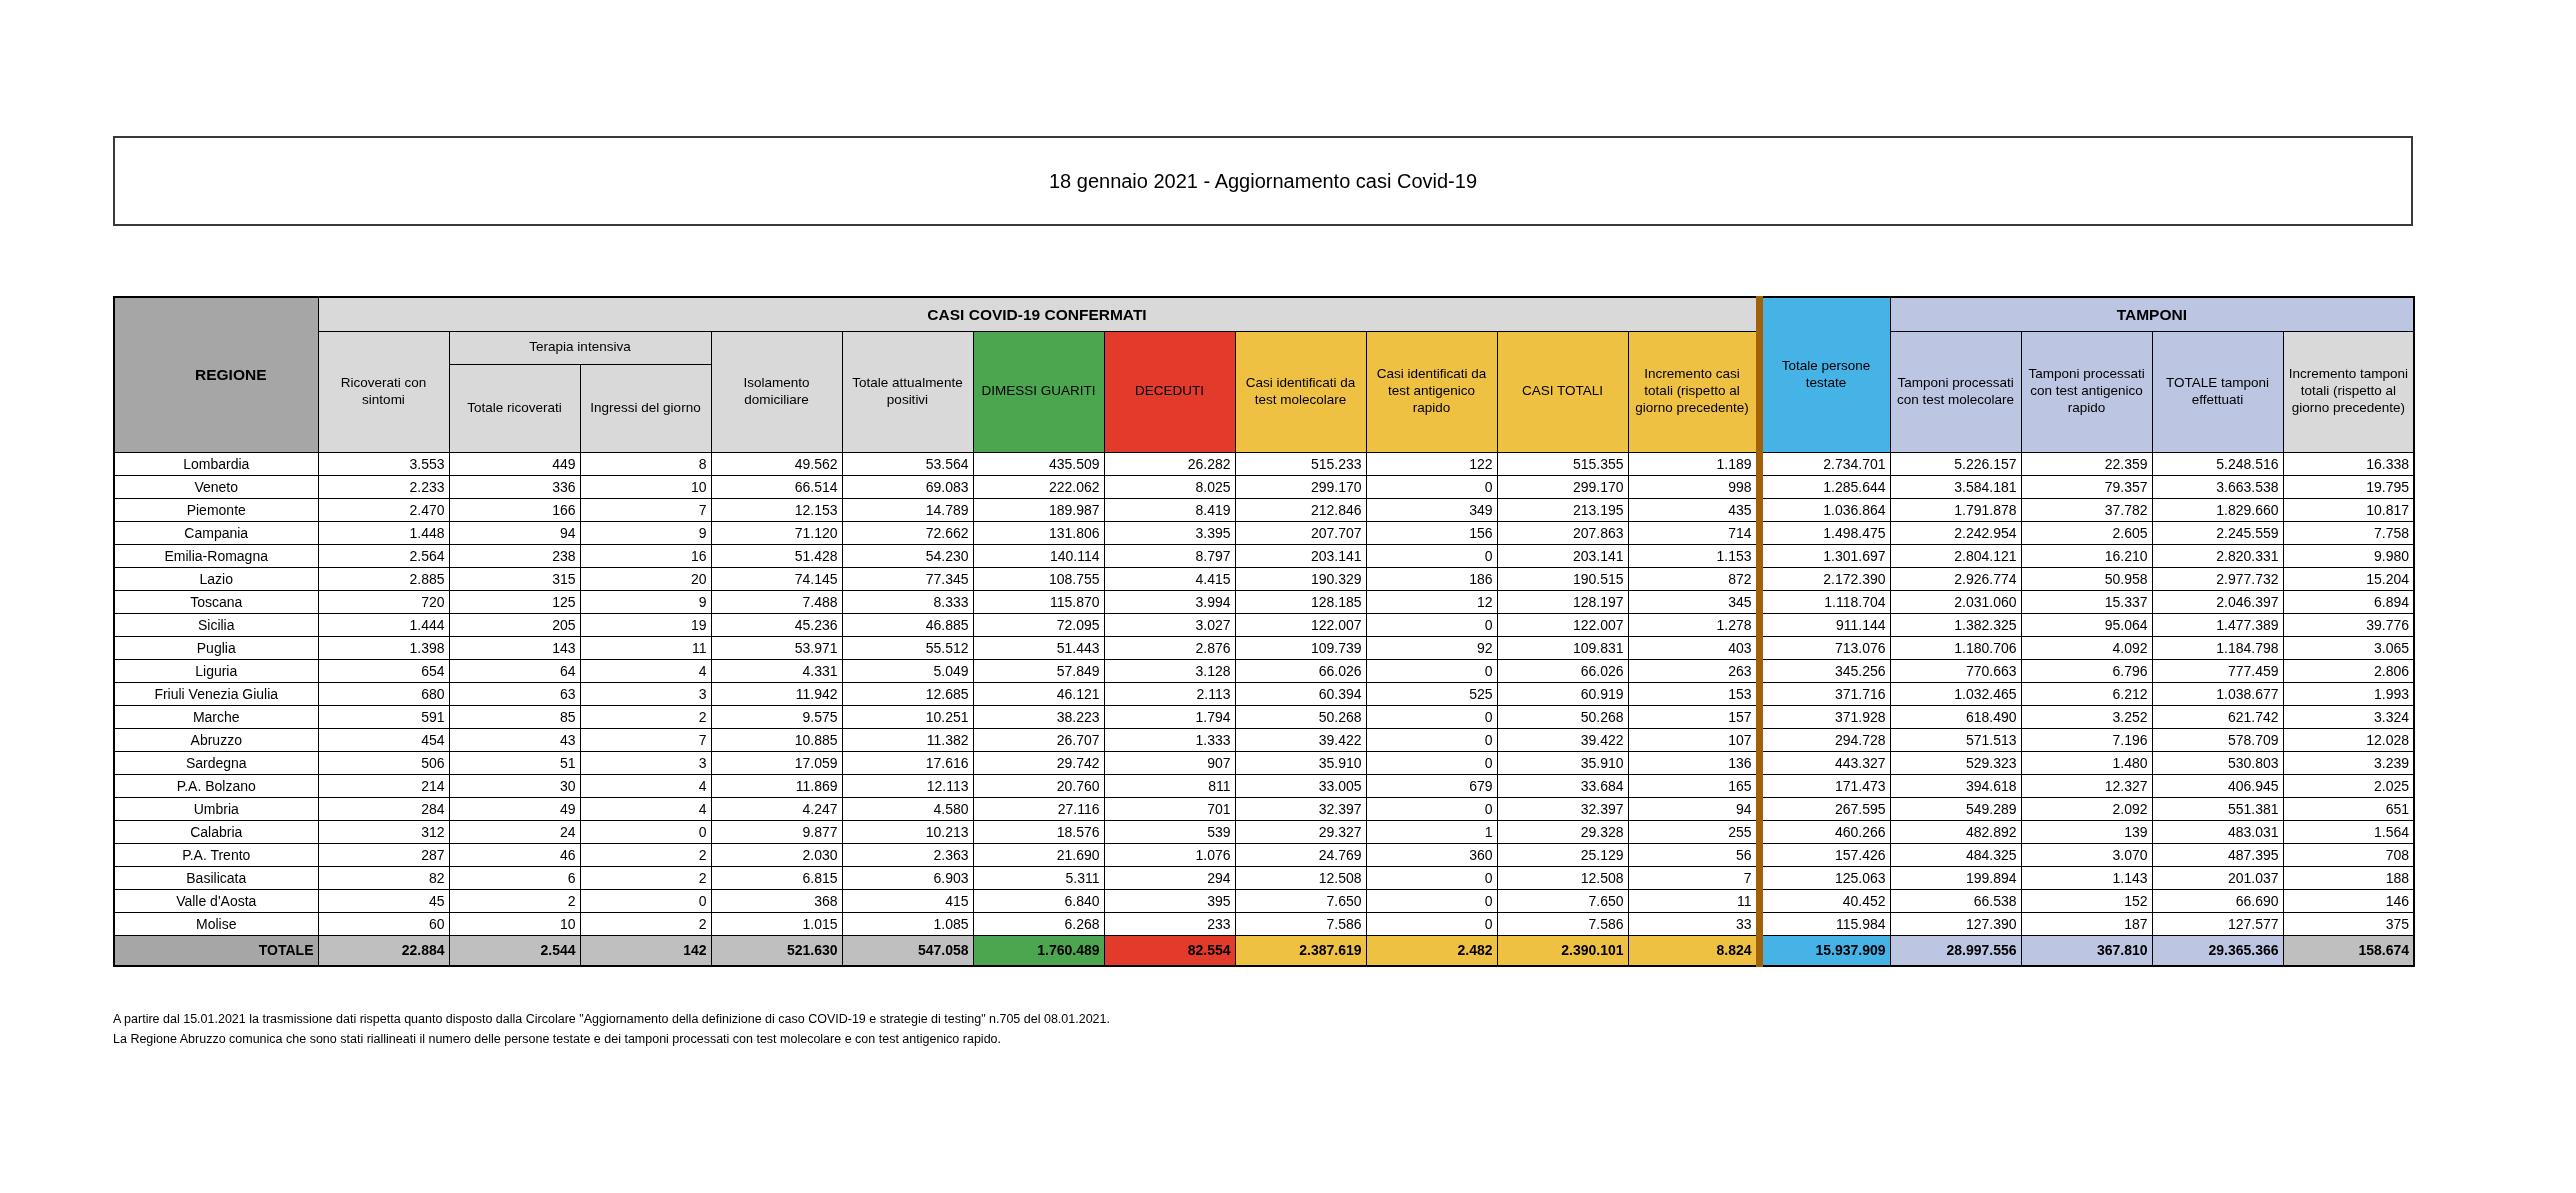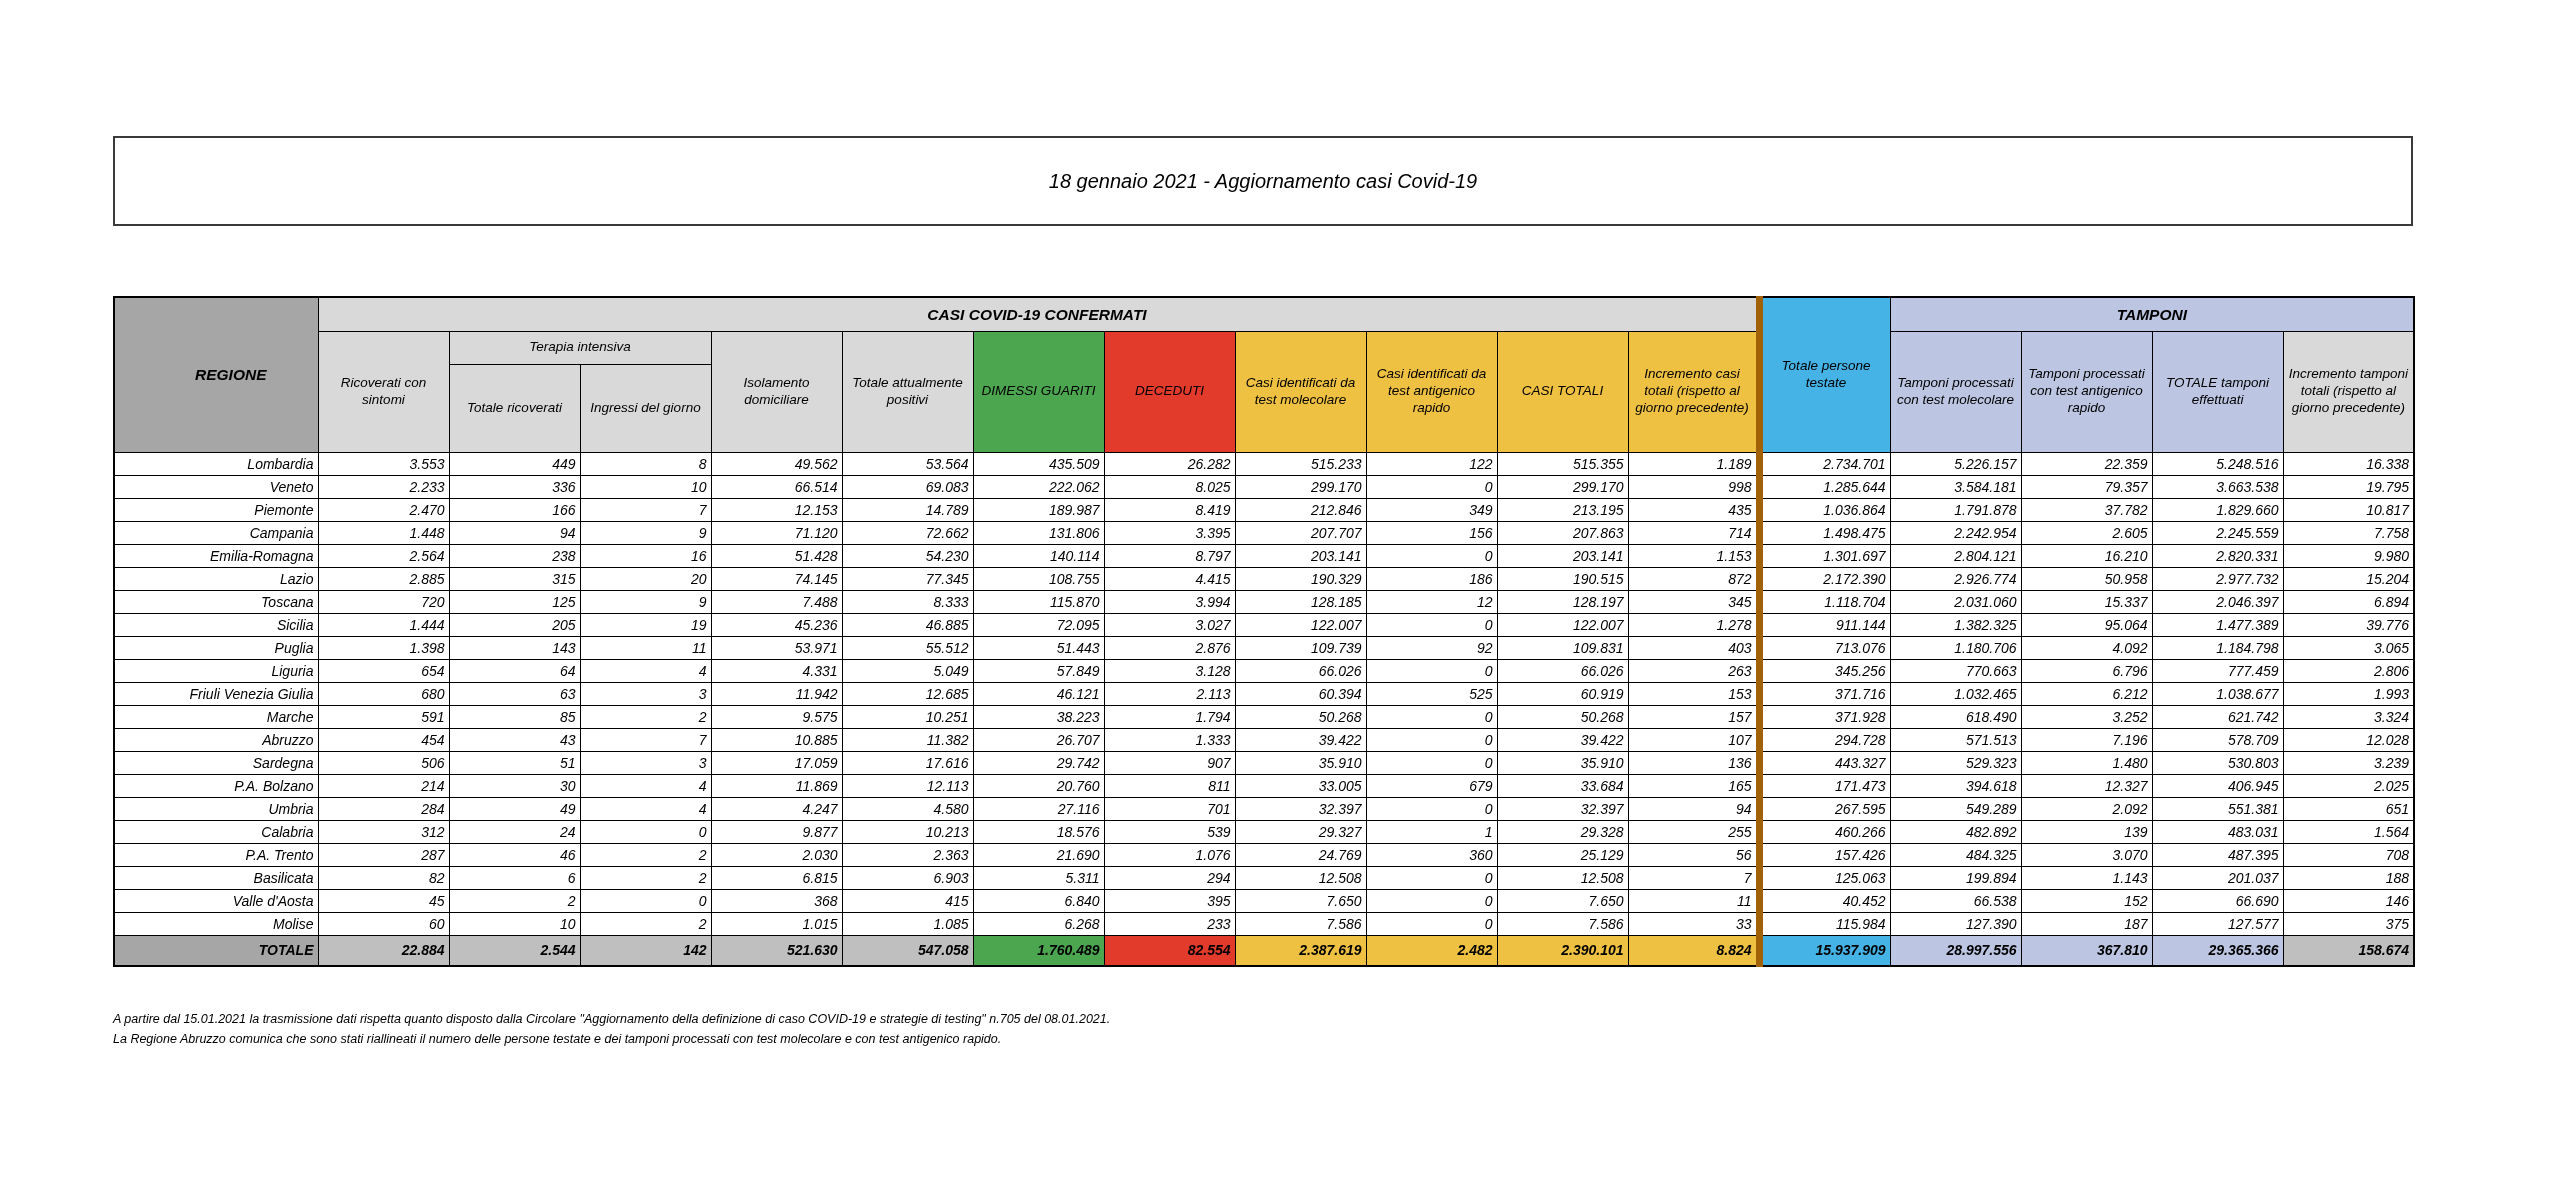--- a/index.html
+++ b/index.html
@@ -3,21 +3,21 @@
 <meta charset="utf-8">
 <style>
   * { box-sizing: border-box; }
   html, body { margin: 0; padding: 0; }
   body {
     width: 2576px; height: 1193px;
     background: #ffffff;
     font-family: "Liberation Sans", sans-serif;
     color: #000;
   }
-  .page { position: relative; width: 2576px; height: 1174px; overflow: hidden; font-style: italic; }
+  .page { position: relative; width: 2576px; height: 1174px; overflow: hidden; }
   .content { margin-left: 113px; width: 2300px; }
 
   
   .title-box {
     margin-top: 136px;
     height: 90px;
     border: 2px solid #3a3a3a;
     display: flex; flex-direction: column;
     justify-content: space-evenly; align-items: center;
   }
@@ -50,21 +50,21 @@
   .bg-green     { background: var(--green); }
   .bg-red       { background: var(--red); }
   .bg-yellow    { background: var(--yellow); }
   .bg-blue      { background: var(--blue); }
   .bg-lav       { background: var(--lavender); }
   .bg-totgray   { background: var(--total-gray); }
 
   .thick-left { border-left: 7px solid #a16207; }
 
   td.num    { text-align: right; padding: 0 4px; font-size: 14px; height: 23px; white-space: nowrap; }
-  td.region { text-align: right;  padding: 0 4px; font-size: 14px; height: 23px; white-space: nowrap; }
+  td.region { text-align: center;  padding: 0 4px; font-size: 14px; height: 23px; white-space: nowrap; }
   tr.total-row td { font-weight: bold; height: 31px; }
   tr.total-row td.region { text-align: right; }
 
   
   .notes { margin-top: 42px; }
   .notes-heading { font-size: 15px; }
   .note-lines { margin-top: 28px; }
   .note-line { font-size: 12.5px; line-height: 20px; }
 </style>
 </head>

